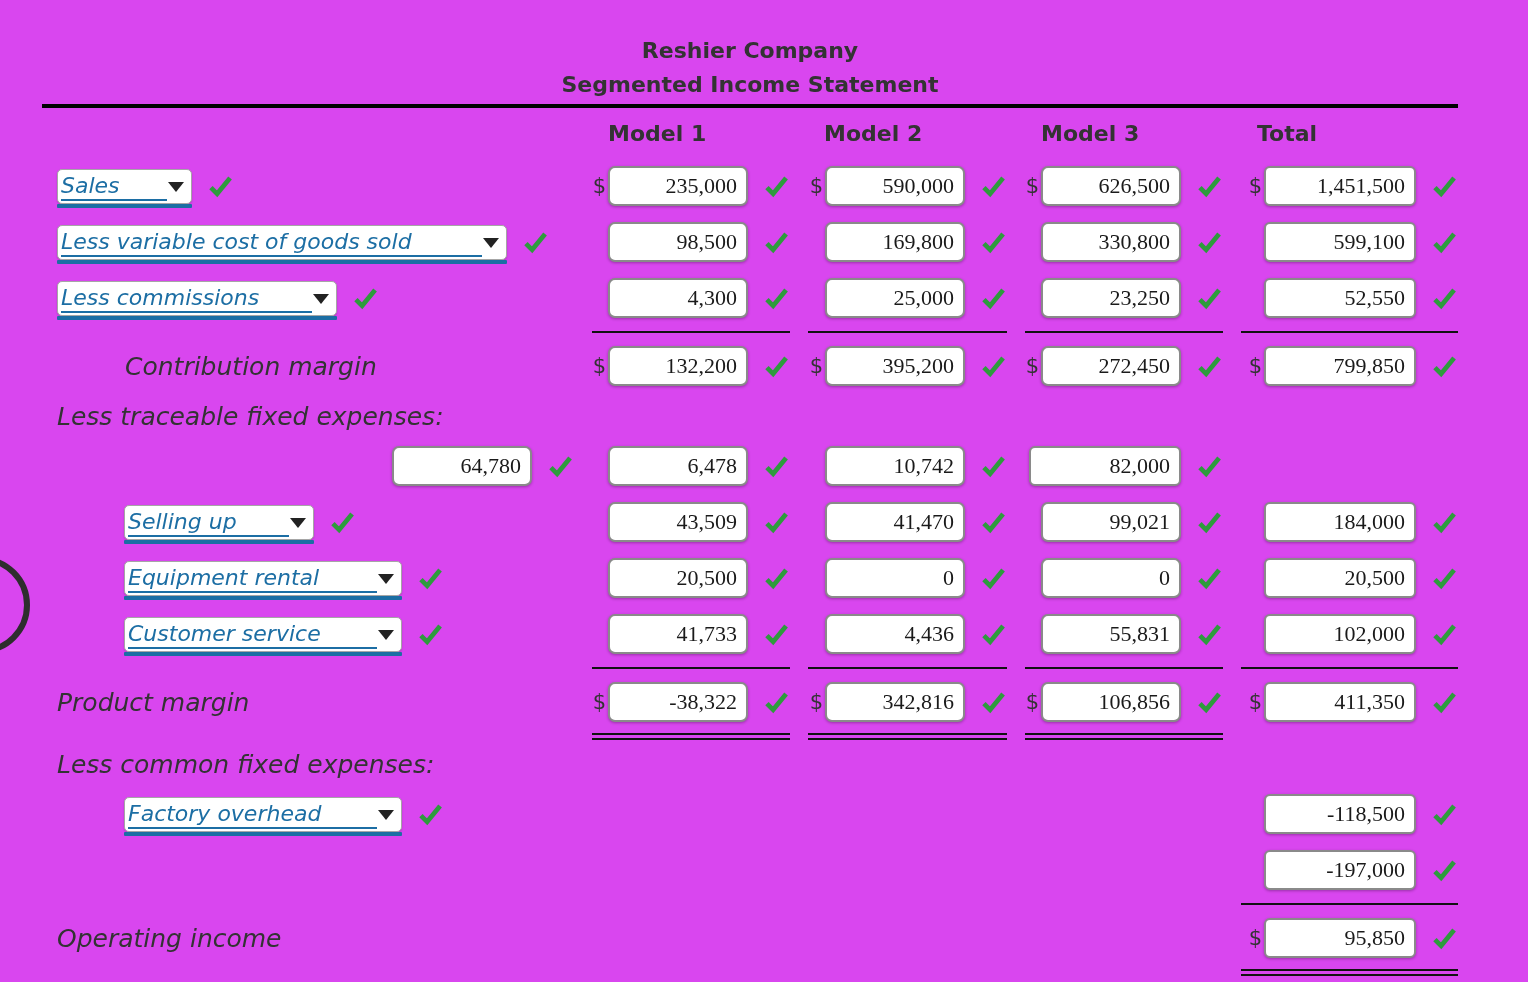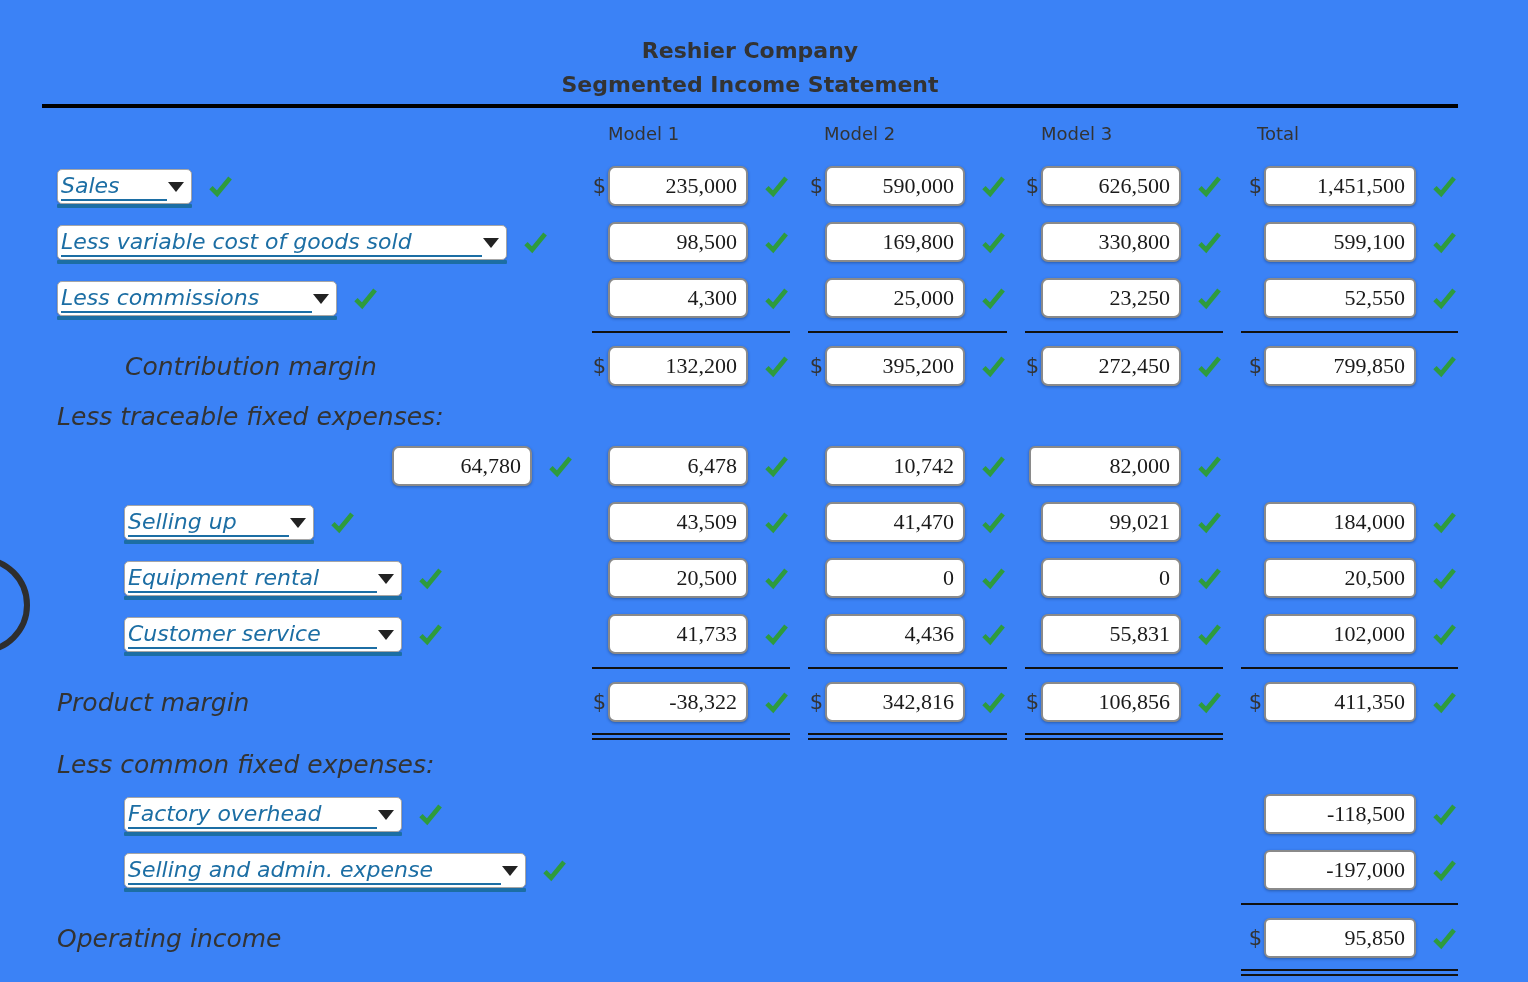--- a/index.html
+++ b/index.html
@@ -1,17 +1,17 @@
 <!DOCTYPE html>
 <html><head>
 <meta charset="utf-8">
 <style>
   html,body { margin:0; padding:0; background:#fff; }
   .sheet {
-    position:relative; width:1528px; height:982px; background:#3b82f6;
+    position:relative; width:1528px; height:982px; background:#d946ef;
     font-family:"DejaVu Sans","Liberation Sans",sans-serif; color:#333;
     overflow:hidden;
   }
   
   .edge-circle {
     position:absolute; left:-68px; top:556px; width:86px; height:86px;
     border:6px solid #2e2e2e; border-radius:50%;
   }
   .titles { width:1416px; margin-left:42px; padding-top:34px; text-align:center; }
   .titles div { font-size:22px; font-weight:bold; line-height:34px; color:#333; }
@@ -23,21 +23,21 @@
     column-gap:18px;
     margin-left:42px;
     align-items:center;
   }
   .r-colhead { height:50px; }
   .r-input   { height:56px; }
   .r-line    { height:12px; }
   .r-dbl     { height:12px; }
   .r-label   { height:44px; }
 
-  .colhead { font-size:18px; color:#333; padding-left:16px; }
+  .colhead { font-size:22px; color:#333; padding-left:16px;font-weight:bold; }
 
   .label-cell { display:flex; align-items:center; padding-left:15px;font-style:italic; }
   .label-cell.indent { padding-left:82px; }
   .plain-label { font-size:25px; color:#333; }
   .plain-label.indent1 { padding-left:68px; }
 
   
   .dd {
     position:relative; height:33px; background:#fff;
     border:1px solid #a6a6a6; border-radius:5px;
@@ -546,31 +546,20 @@
         <input class="numbox wide" value="-118,500" style="">
         <span class="check">
           <svg width="27" height="27" viewBox="0 0 24 24">
             <path d="M3.5 13 L9 18.5 L20.5 4.5" fill="none" stroke="#2e9b3d" stroke-width="4.2"></path>
           </svg>
         </span>
       </div>
   </div>
 
   <div class="grid-row r-input">
-    <div class="label-cell indent">
-      <div class="dd" style="width:400px">
-        <span class="dd-label">Selling and admin. expense</span>
-        <span class="tri"></span>
-      </div>
-      <span class="check">
-          <svg width="27" height="27" viewBox="0 0 24 24">
-            <path d="M3.5 13 L9 18.5 L20.5 4.5" fill="none" stroke="#2e9b3d" stroke-width="4.2"></path>
-          </svg>
-        </span>
-    </div>
     <div class="num c5">
         <input class="numbox wide" value="-197,000" style="">
         <span class="check">
           <svg width="27" height="27" viewBox="0 0 24 24">
             <path d="M3.5 13 L9 18.5 L20.5 4.5" fill="none" stroke="#2e9b3d" stroke-width="4.2"></path>
           </svg>
         </span>
       </div>
   </div>
 

